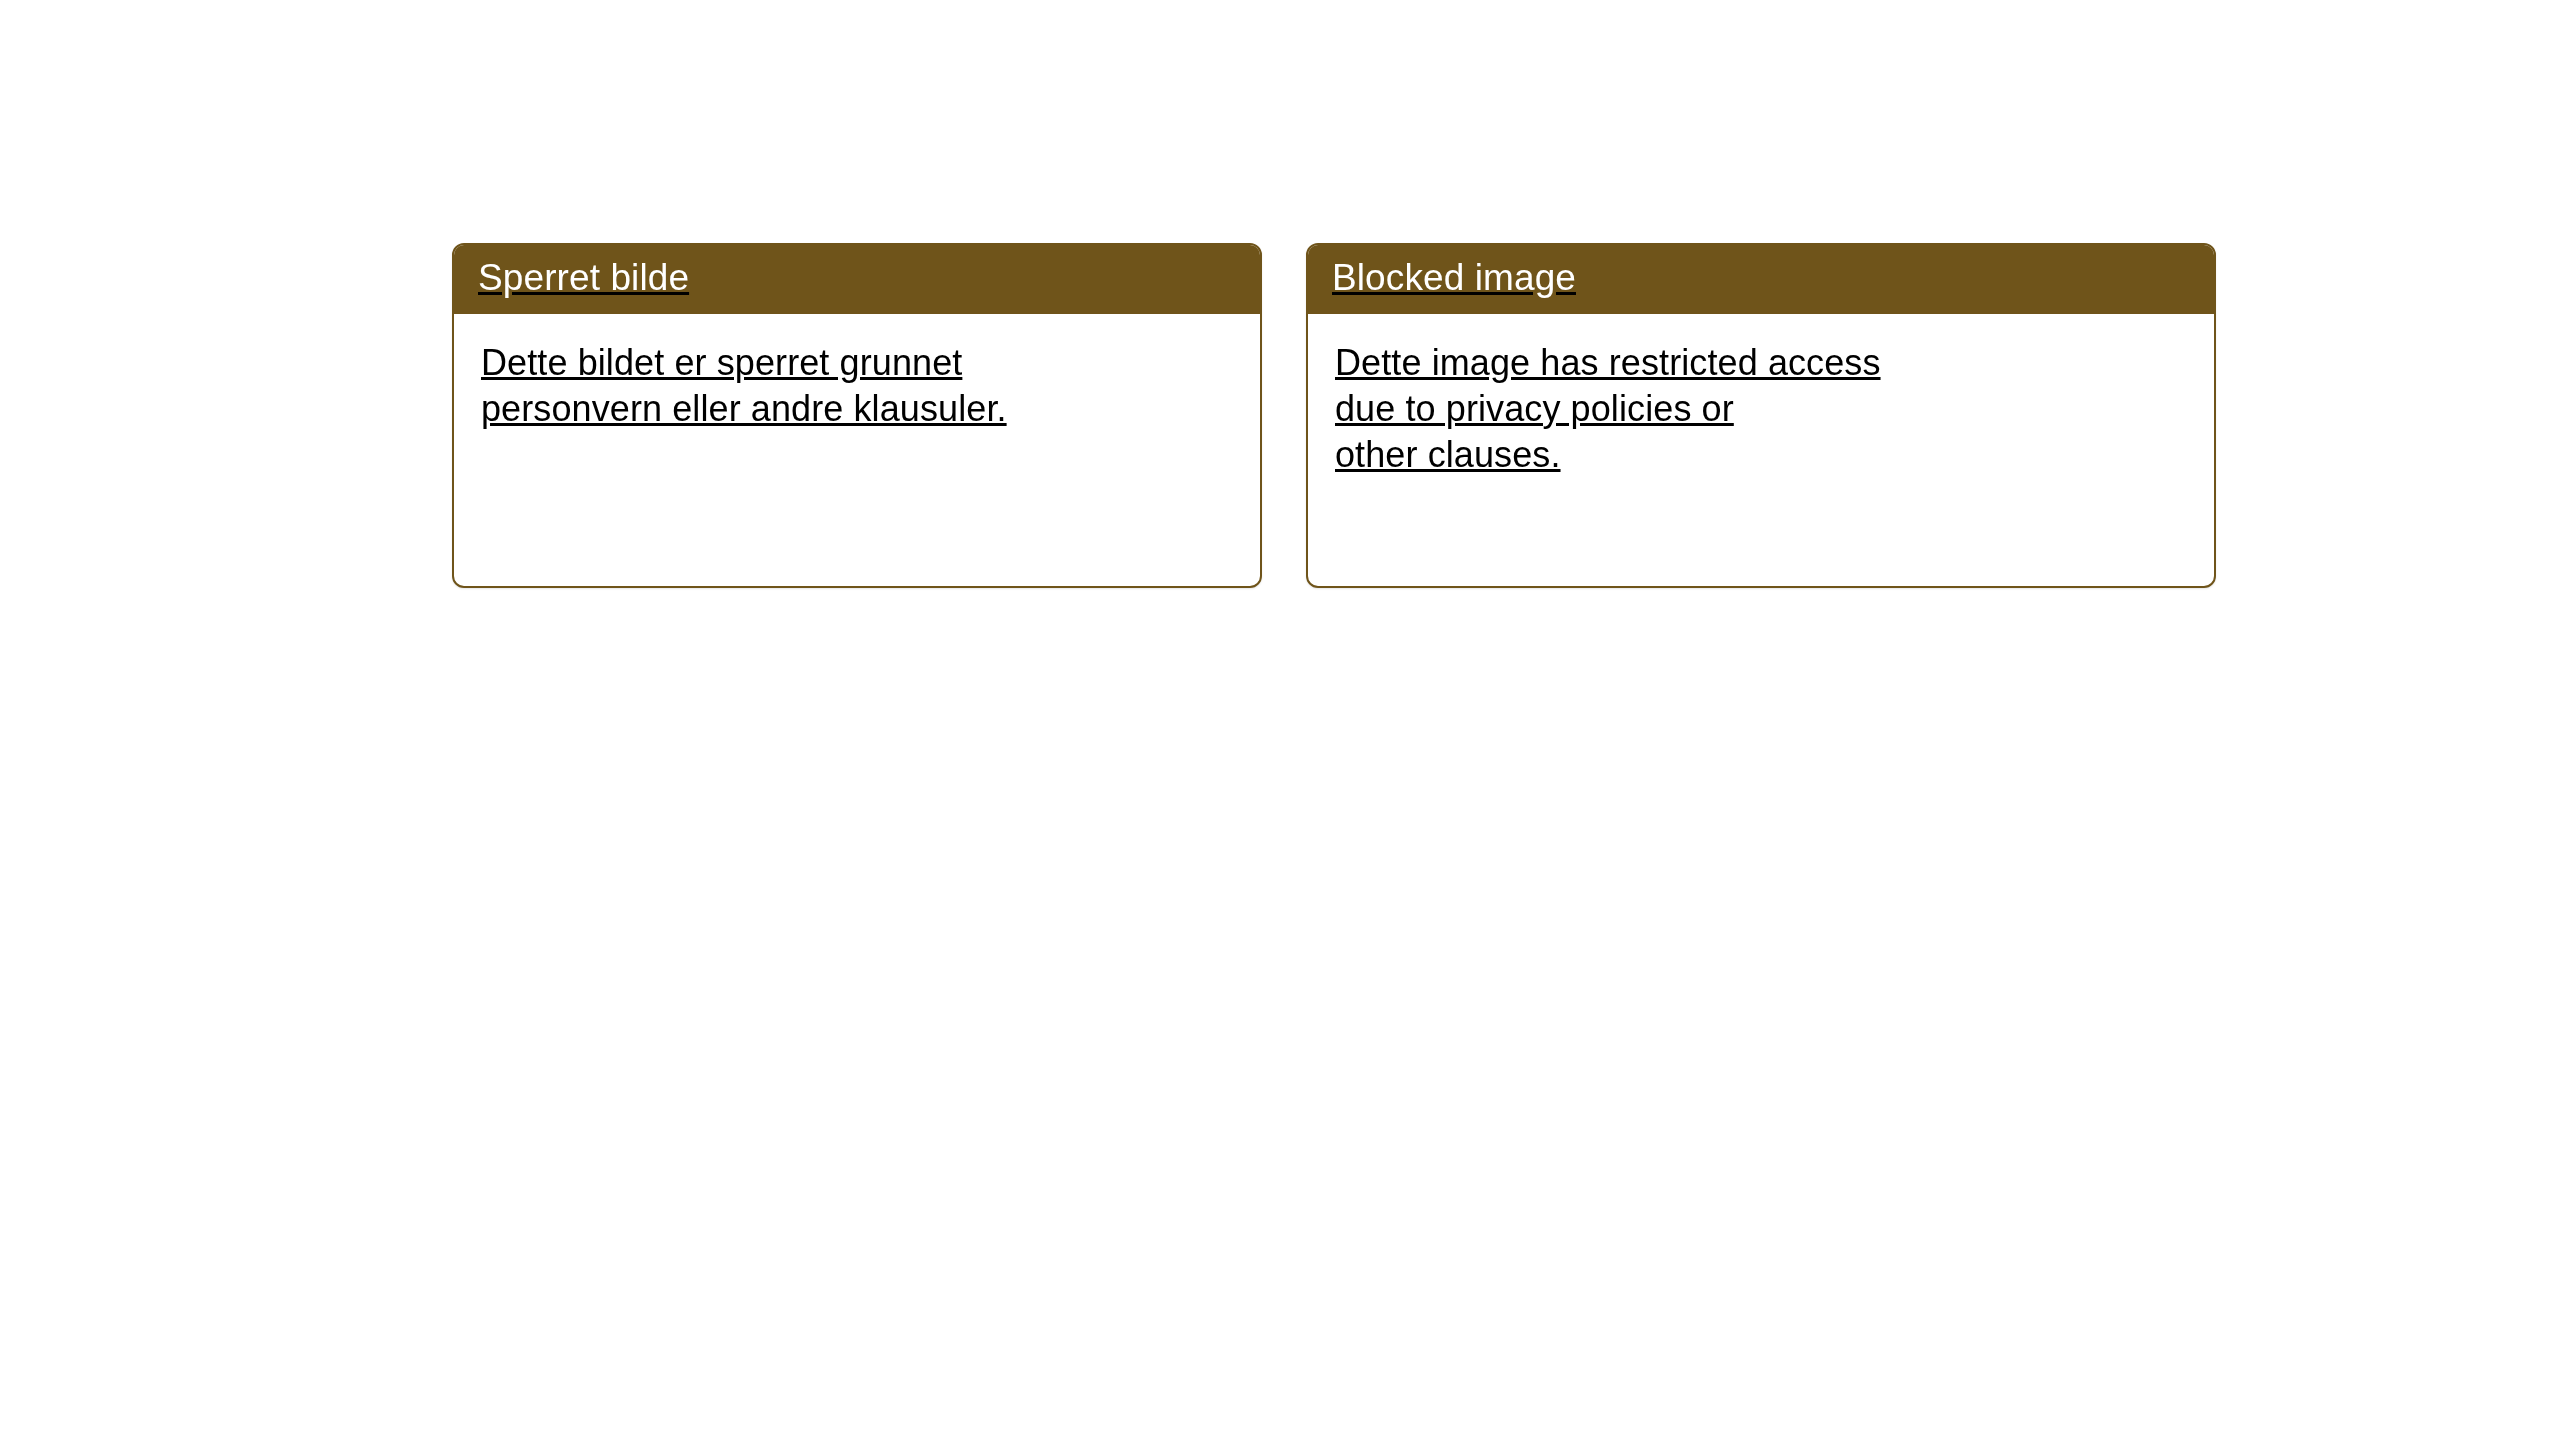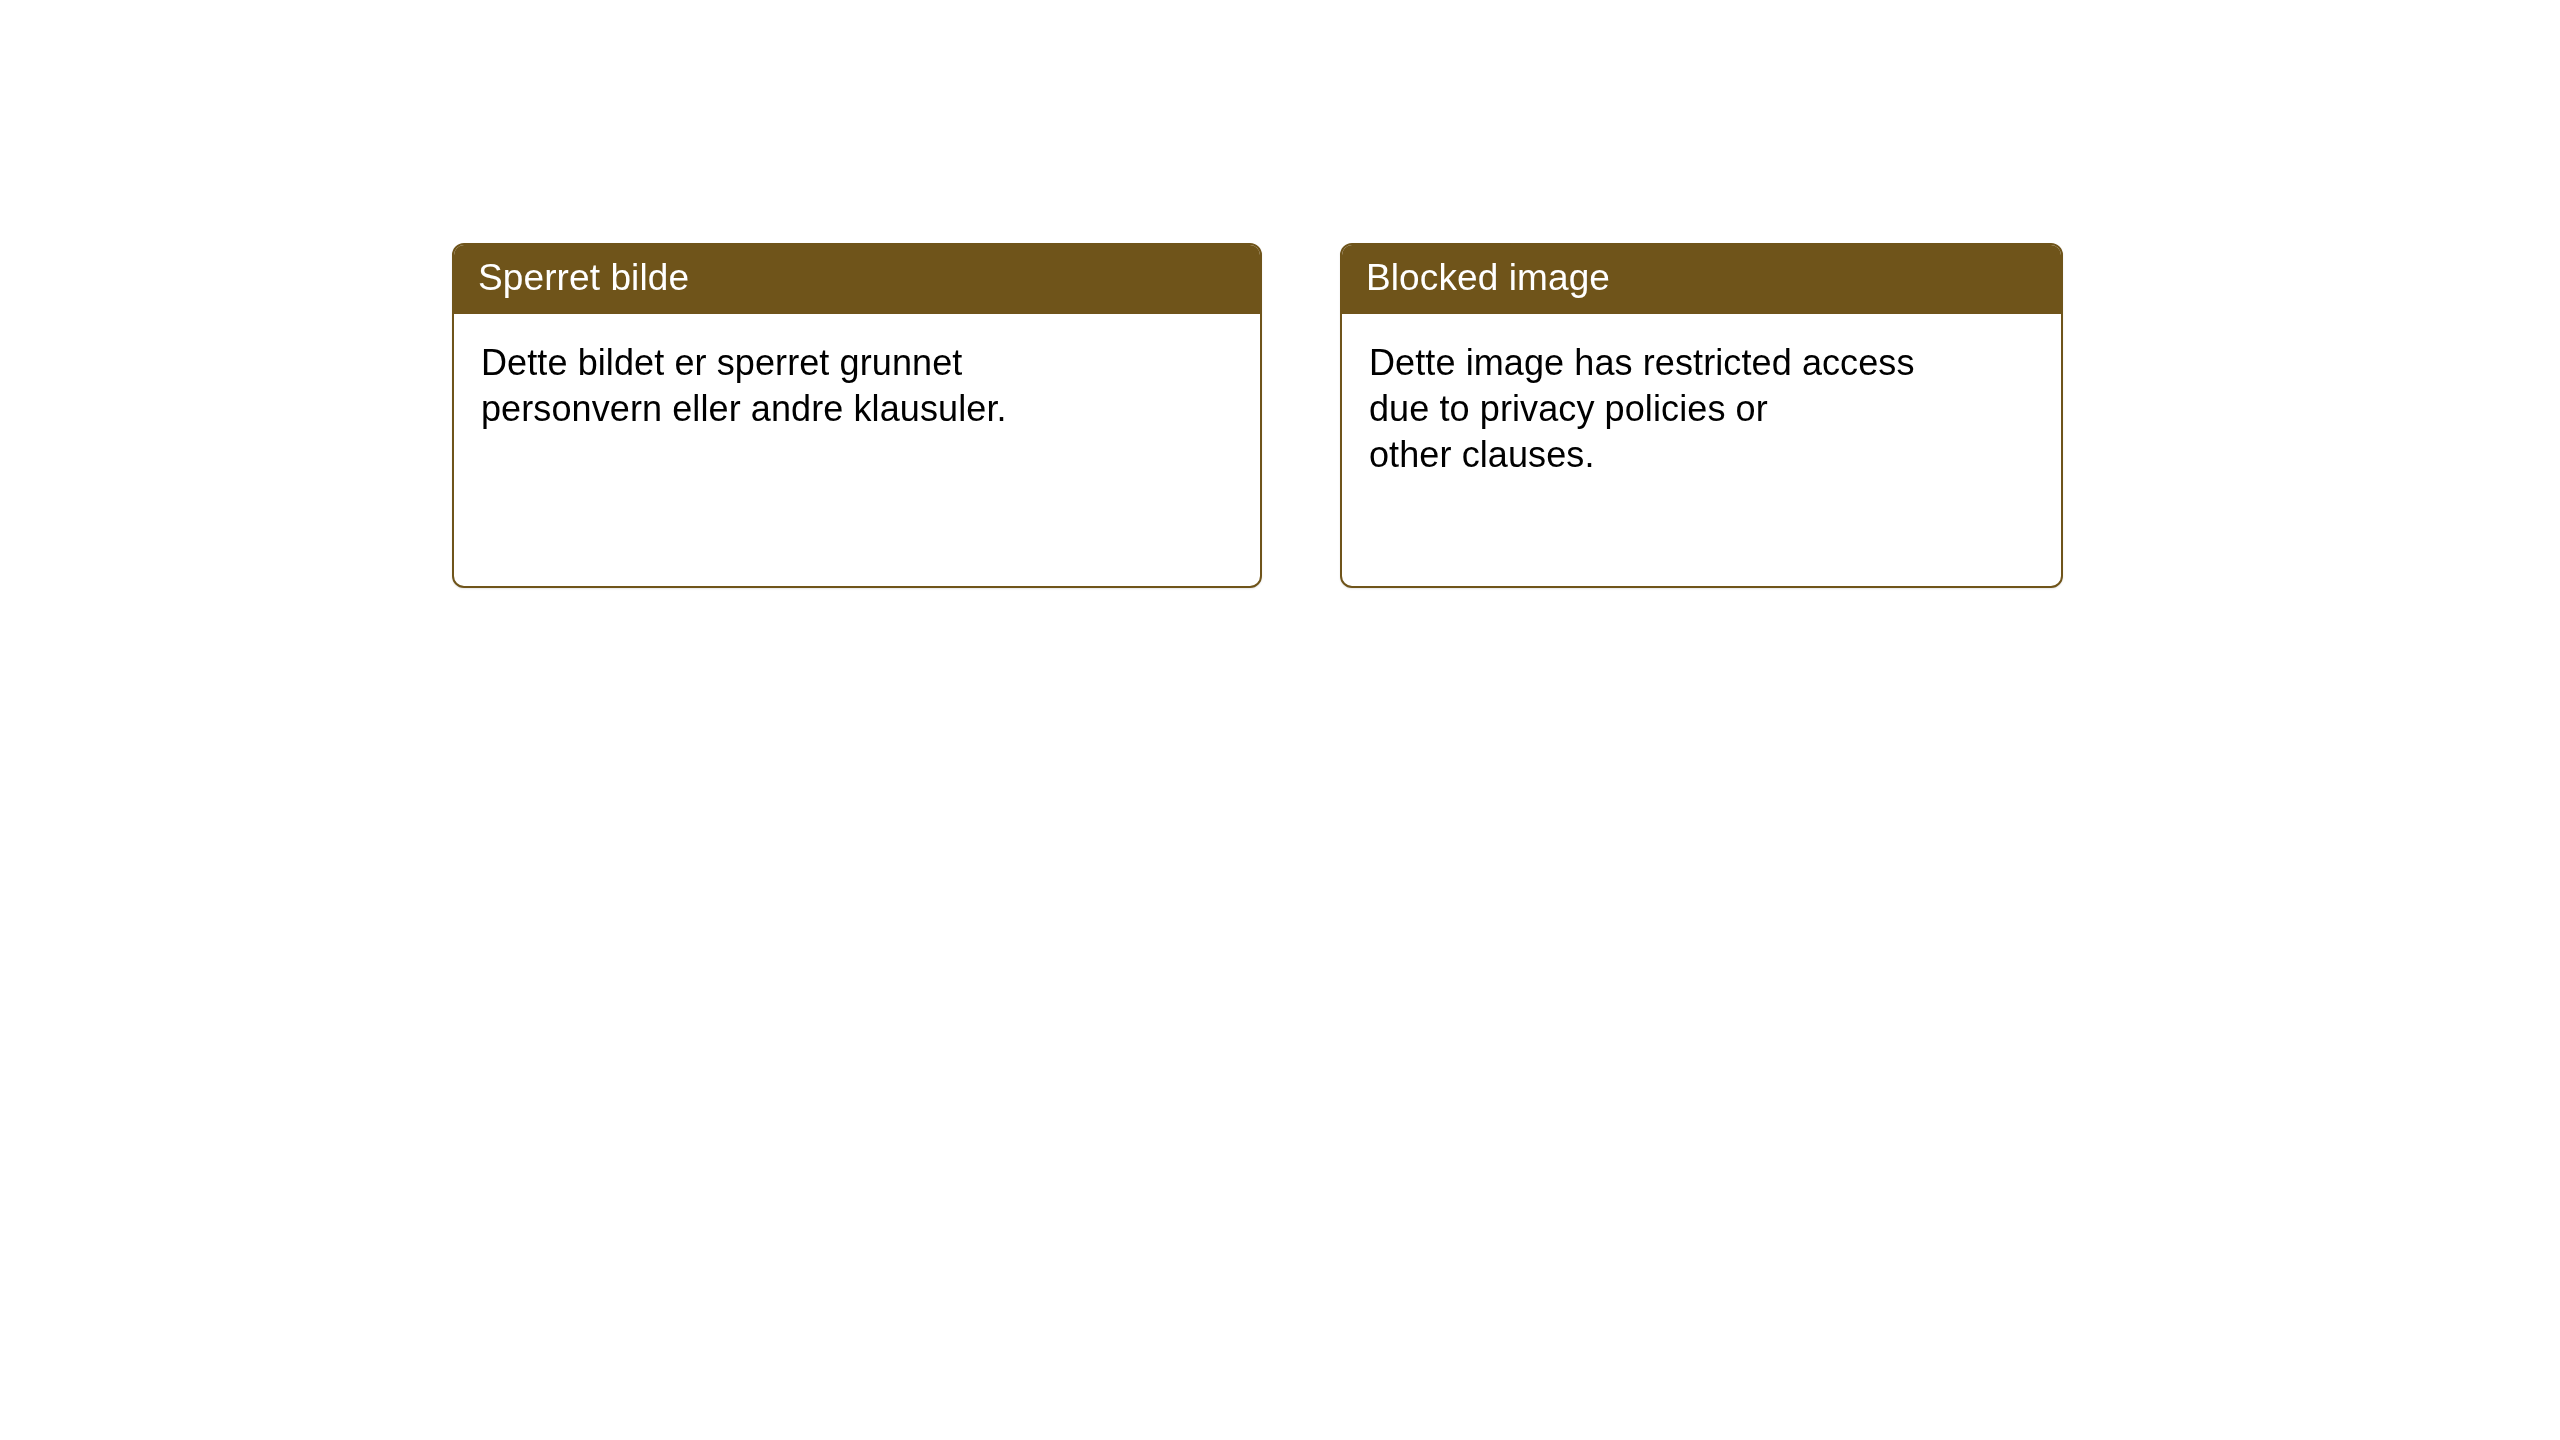--- a/index.html
+++ b/index.html
@@ -19,36 +19,37 @@
     height: 1440px;
     background: #ffffff;
   }
   .cards {
     position: absolute;
     left: 452px;
     top: 243px;
     display: flex;
     flex-direction: row;
     align-items: flex-start;
-    gap: 78px;
+    gap: 44px;
+    text-decoration: underline;
   }
   .card {
     background: #ffffff;
     border: 2px solid #6f541a;
     border-radius: 12px;
     box-sizing: border-box;
     overflow: hidden;
     box-shadow: 0 1px 2px rgba(0,0,0,0.10);
   }
   .card-notice-no {
     width: 810px;
     height: 345px;
   }
   .card-notice-en {
-    width: 723px;
+    width: 910px;
     height: 345px;
   }
   .card-header {
     background: #6f541a;
     color: #ffffff;
     font-size: 37px;
     line-height: 1.1;
     padding: 13px 24px 15px 24px;
     box-sizing: border-box;
     letter-spacing: 0.1px;

